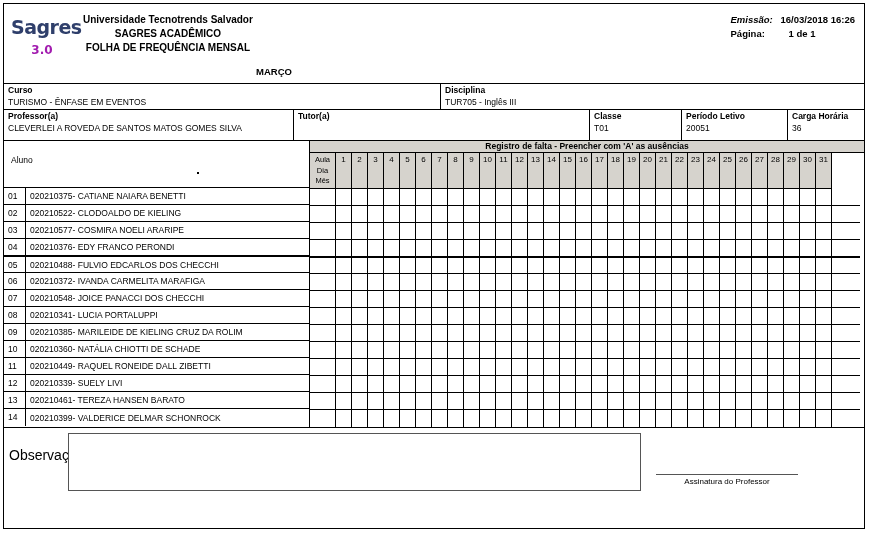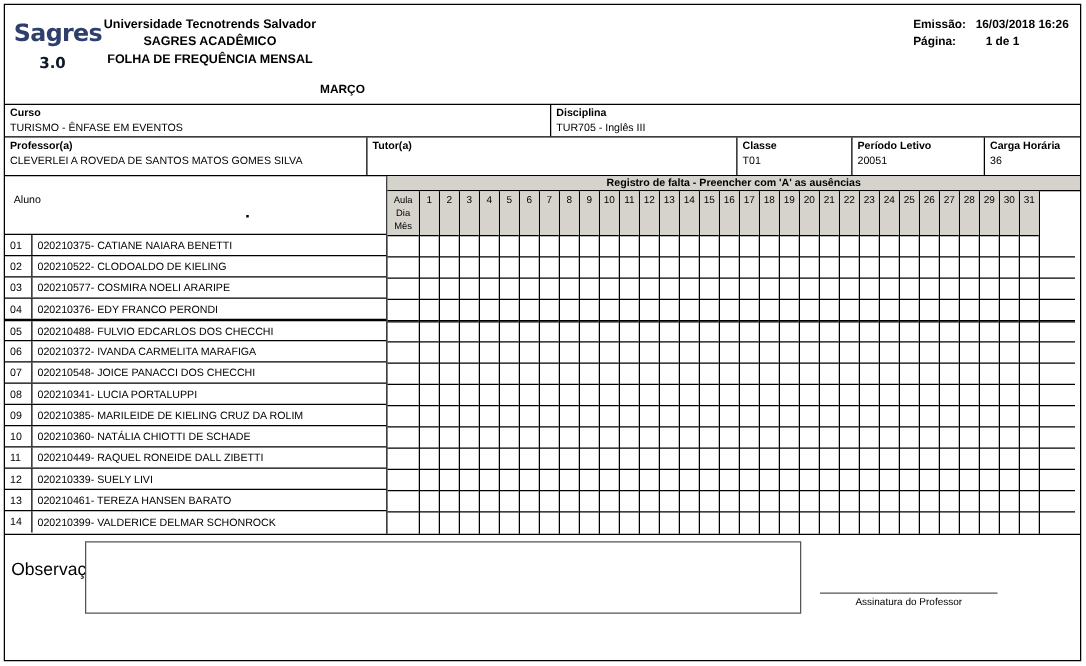--- a/index.html
+++ b/index.html
@@ -39,37 +39,37 @@
     font-size:19px;
     letter-spacing:-0.5px;
     color:#2f3f6b;
     line-height:20px;
     margin-top:7px;
   }
   .logo-ver{
     font-family:"DejaVu Sans", sans-serif;
     font-weight:bold;
     font-size:12px;
-    color:#0f172a;
+    color:#a21caf;
     line-height:14px;
     margin-top:6px;
   }
   .hdr-titles{
     position:absolute;left:79px;top:9px;text-align:center;
   }
   .hdr-titles div{
     font-size:10px;font-weight:bold;line-height:14px;white-space:nowrap;
   }
   .hdr-right{
     position:absolute;right:9px;top:9px;text-align:left;
   }
   .hdr-right .rrow{
     font-size:9.5px;font-weight:bold;line-height:14px;white-space:nowrap;
   }
-  .hdr-right .rlab{display:inline-block;width:50px;}
+  .hdr-right .rlab{display:inline-block;width:50px;font-style:italic;}
   .hdr-right .rlab2{display:inline-block;width:50px;}
   .hdr-right .rval2{padding-left:8px;}
 
   
   .monthline{
     position:relative;
     height:20px;
     border-bottom:1px solid #000;
   }
   .monthline .mname{

